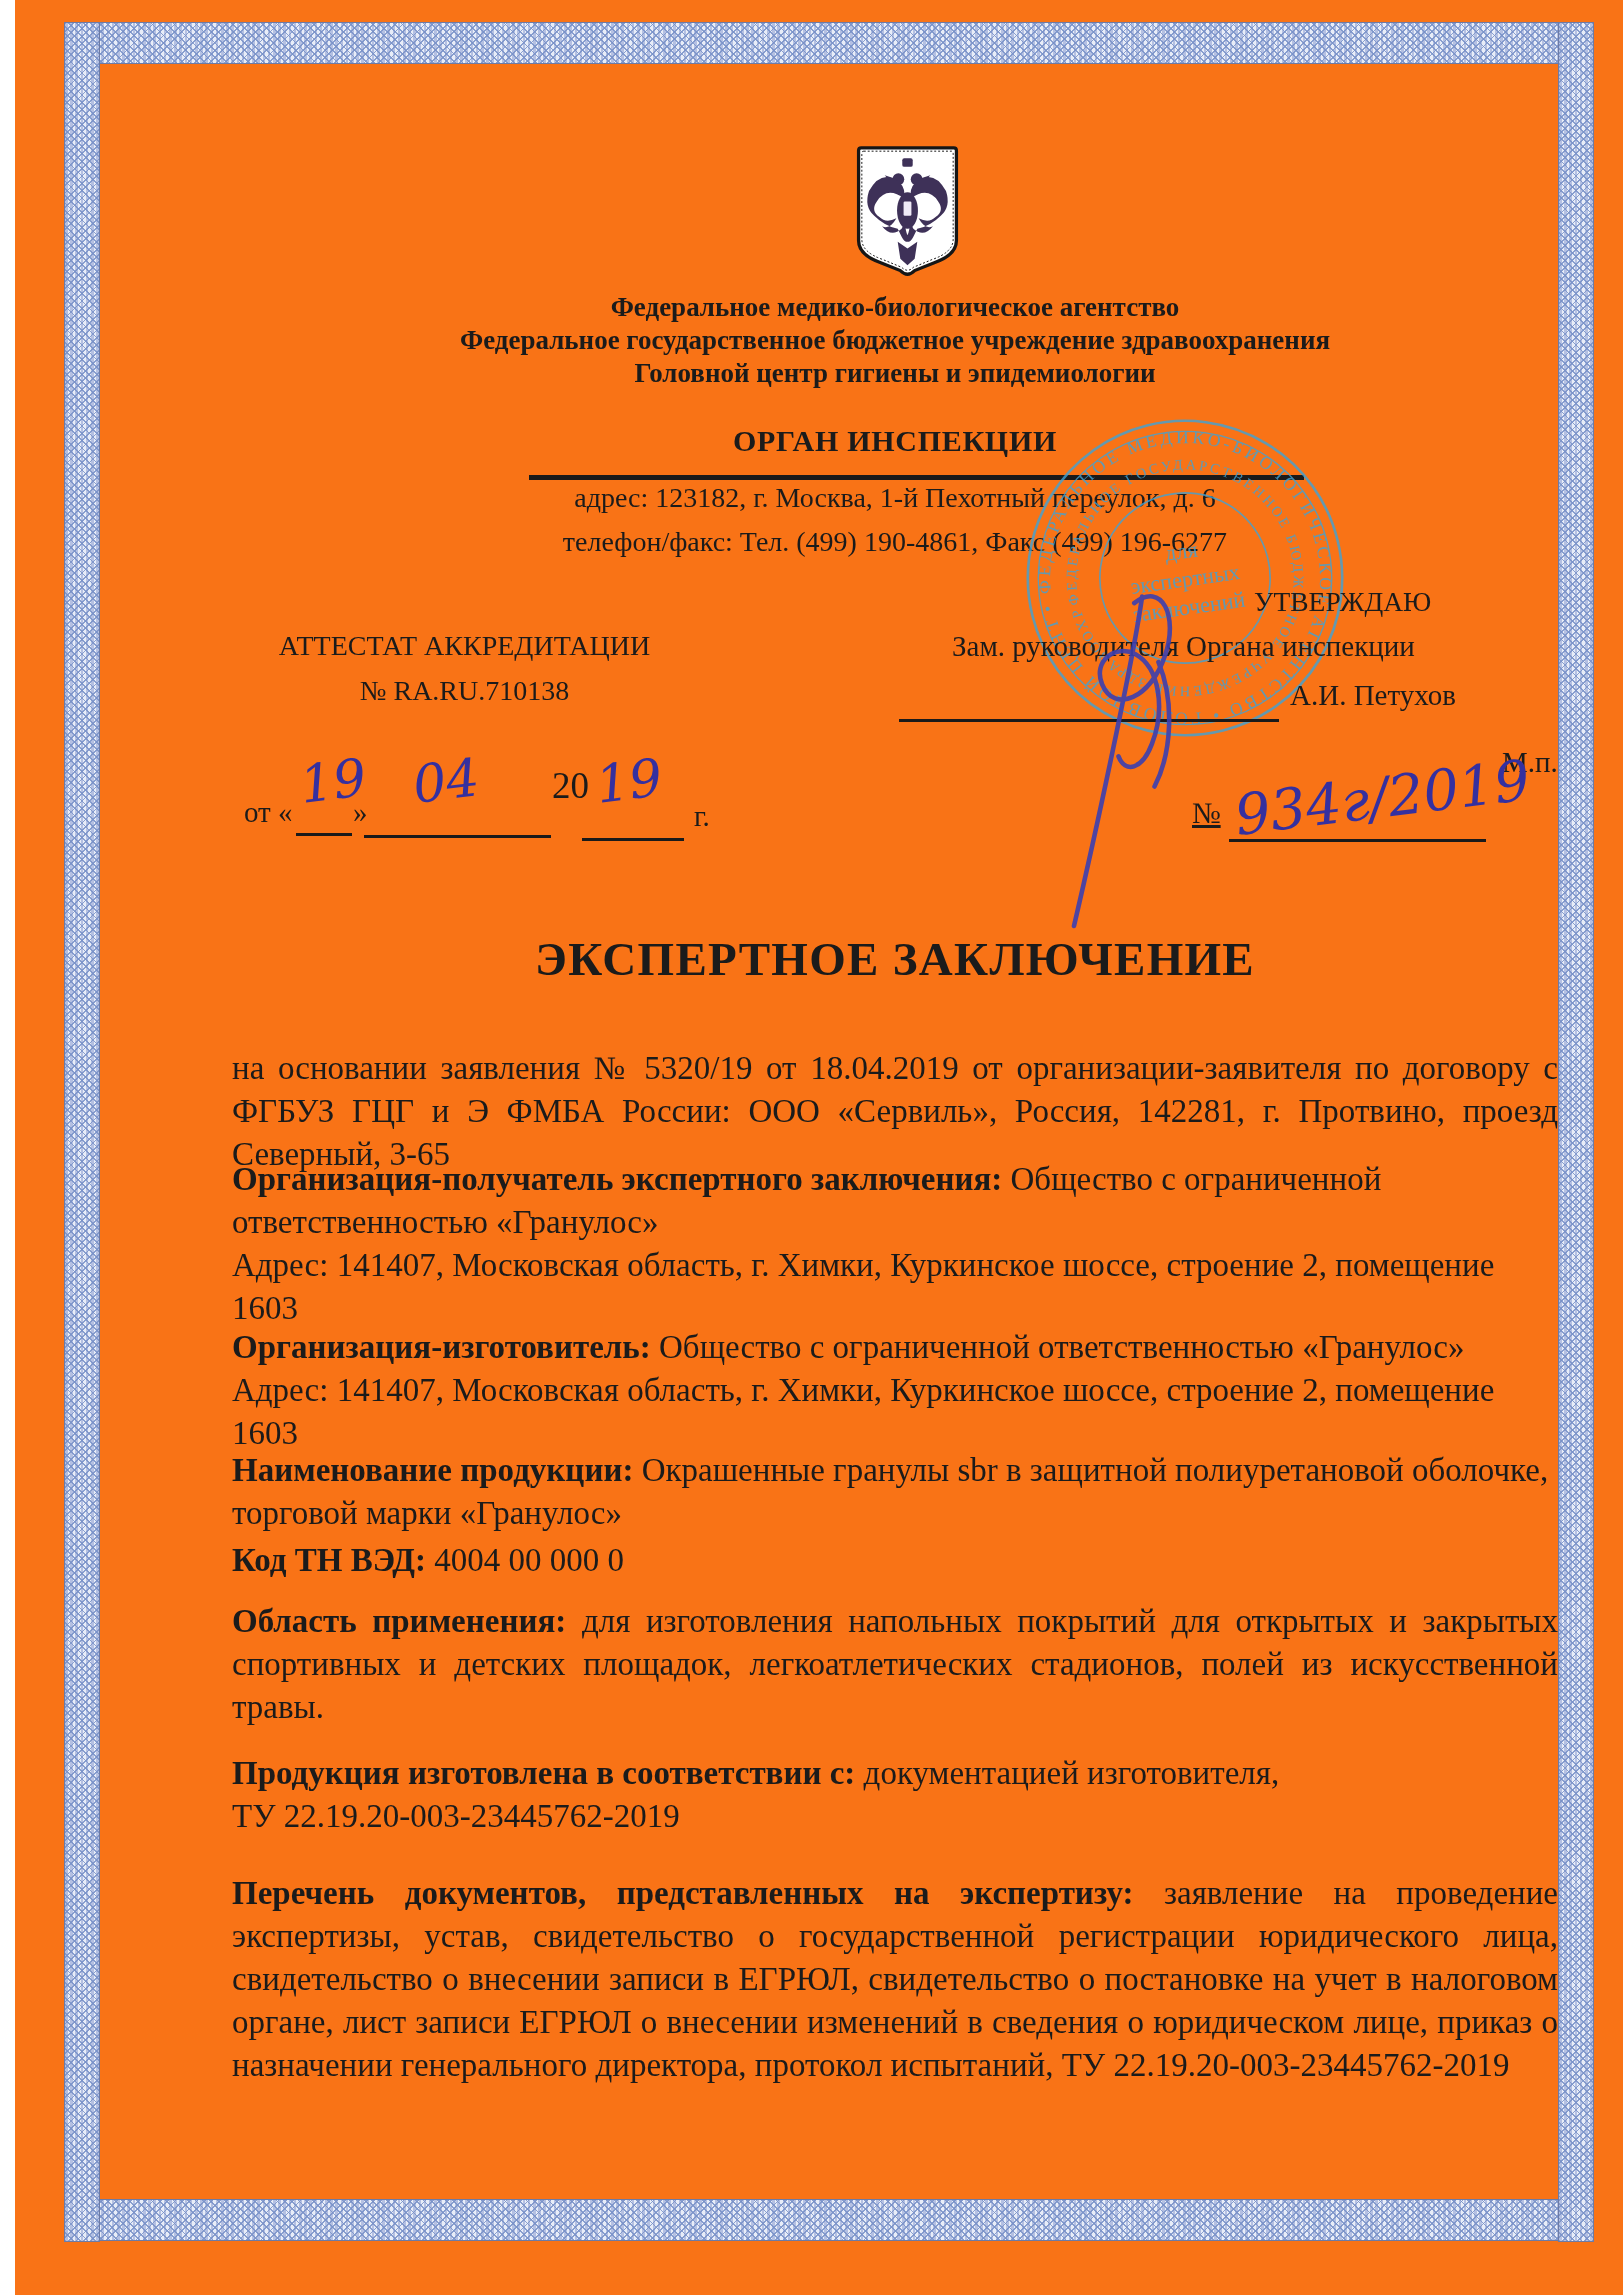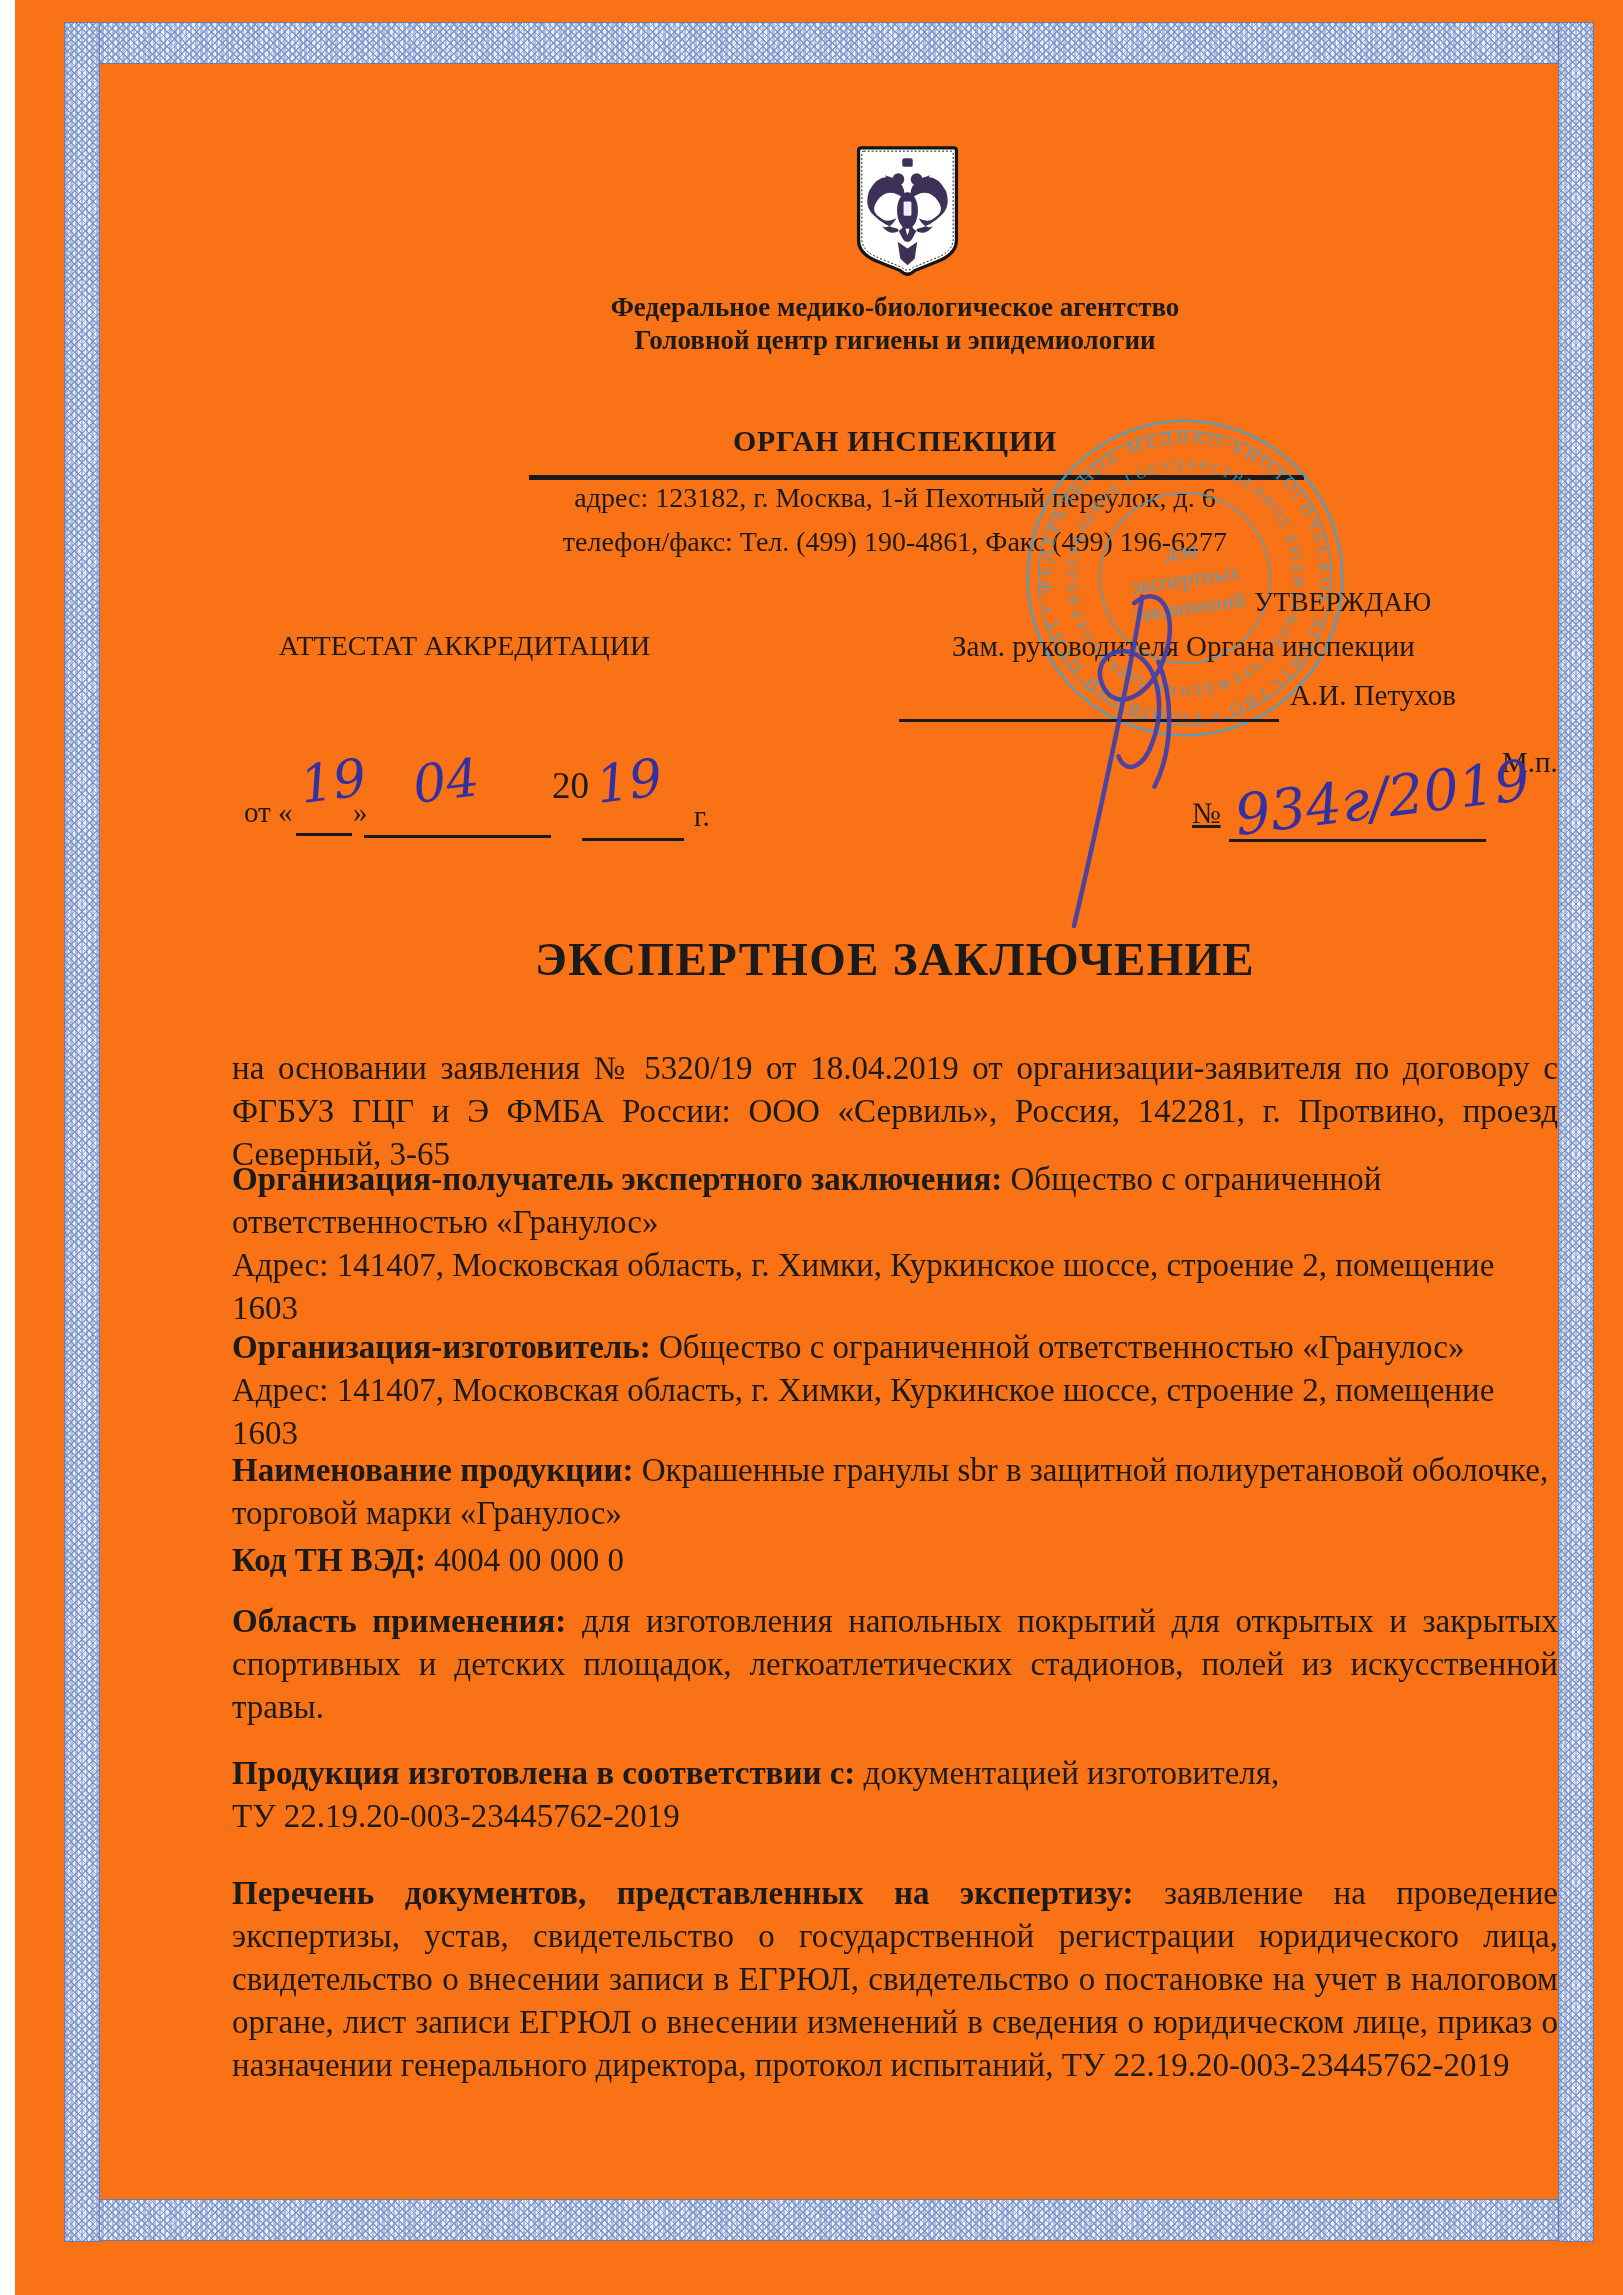--- a/index.html
+++ b/index.html
@@ -83,20 +83,21 @@
         <path d="M105,52 L118,48 L105,62 Z"></path>
       <path d="M24,72 Q44,36 72,60 Q80,68 78,84 Q52,64 36,88 Q26,102 40,112 Q50,122 66,114 Q56,132 44,126 Q58,144 74,130 L79,120 Q80,134 83,140 Q86,134 87,120 L92,130 Q108,144 122,126 Q110,132 100,114 Q116,122 126,112 Q140,102 130,88 Q114,64 88,84 Q86,68 94,60 Q122,36 142,72 Q150,96 134,110 Q118,126 98,130 L92,142 Q88,150 83,150 Q78,150 74,142 L68,130 Q48,126 32,110 Q16,96 24,72 Z"></path>
       <ellipse cx="83" cy="102" rx="16" ry="28"></ellipse>
       <path d="M68,150 L83,160 L98,150 L94,176 L83,186 L72,176 Z"></path>
     </g>
     <rect x="77" y="88" width="12" height="22" rx="2" fill="#efeaf6"></rect>
   </svg>
 
   <div class="content center org-lines">
     <div>Федеральное медико-биологическое агентство</div>
+    <div>Федеральное государственное бюджетное учреждение здравоохранения</div>
     <div>Головной центр гигиены и эпидемиологии</div>
   </div>
 
   <div class="content center organ-title">ОРГАН ИНСПЕКЦИИ</div>
   <div class="rule" style="left:514px;top:475px;width:775px;height:4.6px;"></div>
 
   <div class="content center addr-line">адрес: 123182, г. Москва, 1-й Пехотный переулок, д. 6</div>
   <div class="content center phone-line">телефон/факс: Тел. (499) 190-4861, Факс (499) 196-6277</div>
 
   <svg class="stamp" viewBox="0 0 510 510">
@@ -117,20 +118,21 @@
       <g fill="#3fa3d6" font-size="34" text-anchor="middle" transform="rotate(6 255 255)" font-family="Liberation Serif,serif">
         <text x="255" y="225">для</text>
         <text x="255" y="268">экспертных</text>
         <text x="255" y="311">заключений</text>
       </g>
     </g>
   </svg>
 
   <div class="abs accred">
     <div>АТТЕСТАТ АККРЕДИТАЦИИ</div>
+    <div>№ RA.RU.710138</div>
   </div>
 
   <div class="abs approve" style="left:1239px;top:586px;font-size:27.5px;text-align:right;">УТВЕРЖДАЮ</div>
   <div class="abs approve" style="left:937px;top:630px;font-size:29px;">Зам. руководителя Органа инспекции</div>
   <div class="rule" style="left:884px;top:719px;width:380px;height:2.6px;"></div>
   <div class="abs approve" style="left:1275px;top:679px;font-size:29px;">А.И. Петухов</div>
   <div class="abs approve" style="left:1487px;top:746px;font-size:29px;">М.п.</div>
 
   <svg class="sig" viewBox="0 0 310 620">
     <g fill="none" stroke="#3c3fb0" stroke-width="7" stroke-linecap="round" opacity="0.9">

